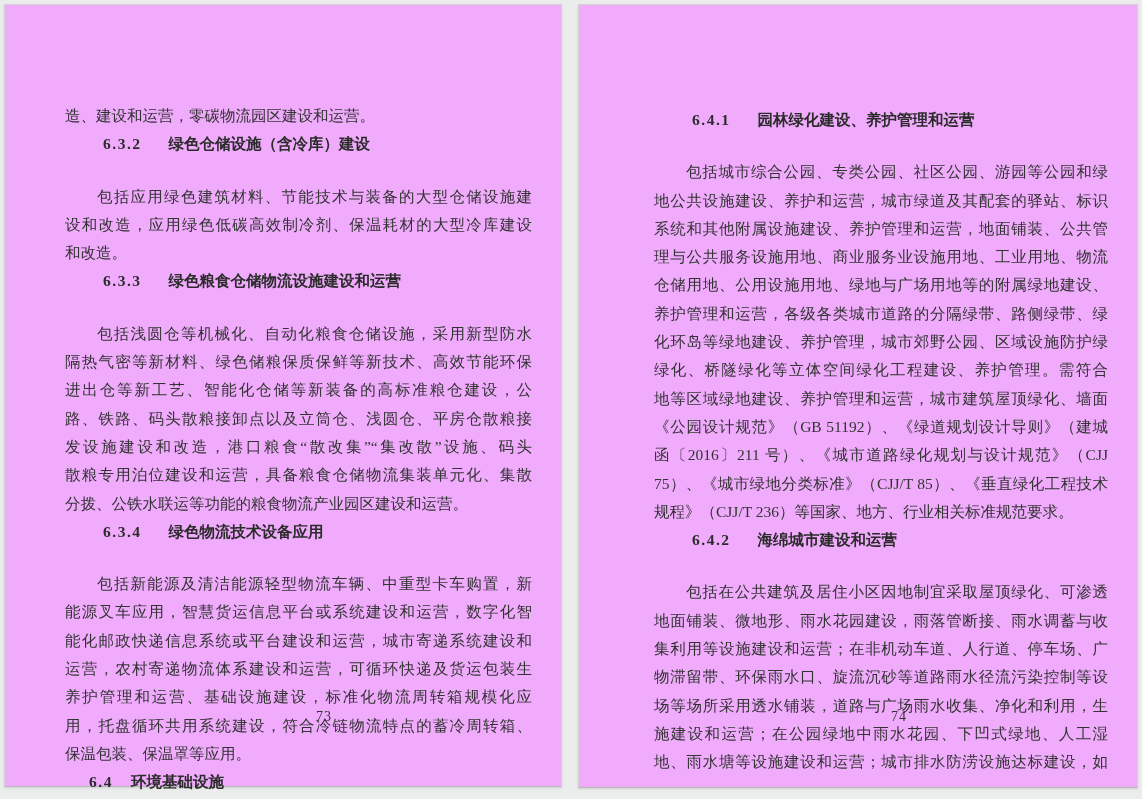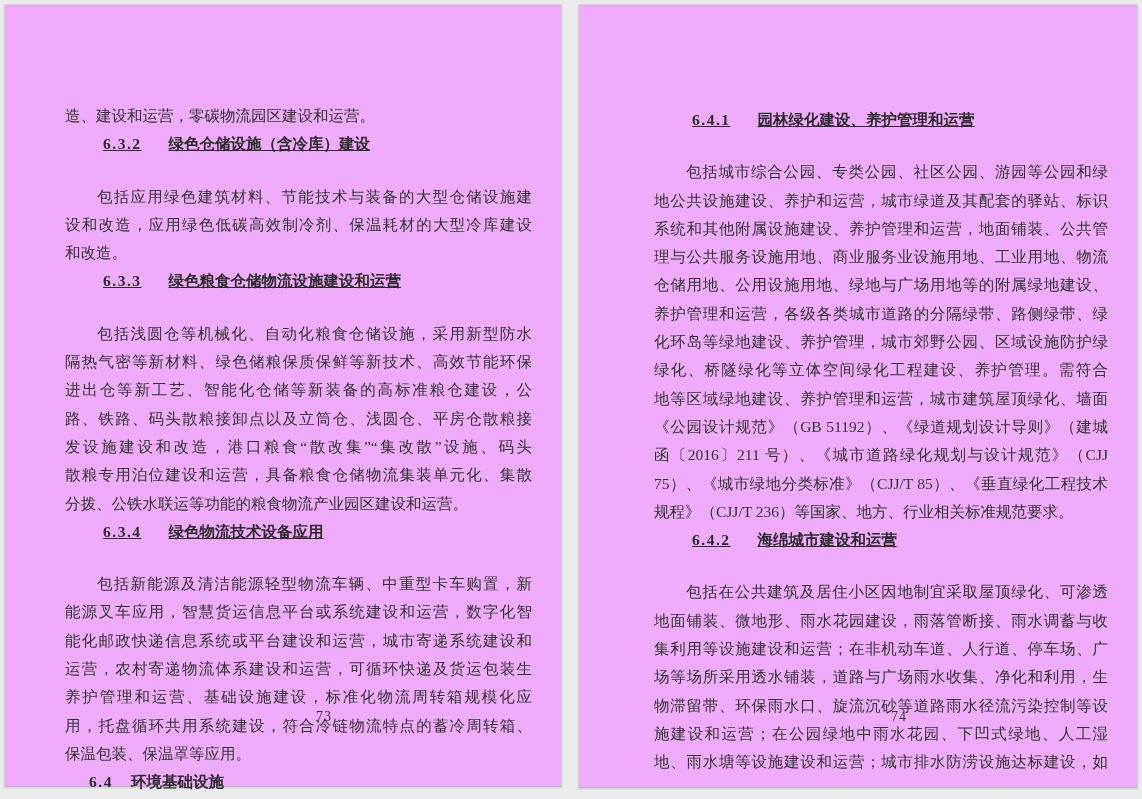--- a/index.html
+++ b/index.html
@@ -36,21 +36,21 @@
     height: 28.3px;
     line-height: 28.3px;
     font-size: 15.5px;
     color: #333333;
     text-align: justify;
     text-align-last: left;
     text-justify: inter-character;
   }
   .line.mid, .line.first { text-align-last: justify; }
   .line.first { text-indent: 32px; margin-top: 24px; }
-  .line.h3 { padding-left: 38px; font-weight: 600; color: #2b2b2b; text-decoration: underline; }
+  .line.h3 { padding-left: 38px; font-weight: 600; color: #2b2b2b; }
   .line.h2 { padding-left: 24px; font-weight: 600; color: #2b2b2b; }
   .hnum { margin-right: 27px; letter-spacing: 1.5px; }
   .h2 .hnum { margin-right: 18px; }
 
   .pagenum {
     position: absolute;
     top: 704px;
     left: 0;
     width: 100%;
     text-align: center;
@@ -107,21 +107,21 @@
         <div class="line mid">绿化、桥隧绿化等立体空间绿化工程建设、养护管理。需符合</div>
         <div class="line mid">地等区域绿地建设、养护管理和运营，城市建筑屋顶绿化、墙面</div>
         <div class="line mid">《公园设计规范》（GB 51192）、《绿道规划设计导则》（建城</div>
         <div class="line mid">函〔2016〕211 号）、《城市道路绿化规划与设计规范》（CJJ</div>
         <div class="line mid">75）、《城市绿地分类标准》（CJJ/T 85）、《垂直绿化工程技术</div>
         <div class="line end">规程》（CJJ/T 236）等国家、地方、行业相关标准规范要求。</div>
         <div class="line h3"><span class="hnum">6.4.2</span><span class="htitle">海绵城市建设和运营</span></div>
         <div class="line first">包括在公共建筑及居住小区因地制宜采取屋顶绿化、可渗透</div>
         <div class="line mid">地面铺装、微地形、雨水花园建设，雨落管断接、雨水调蓄与收</div>
         <div class="line mid">集利用等设施建设和运营；在非机动车道、人行道、停车场、广</div>
+        <div class="line mid">物滞留带、环保雨水口、旋流沉砂等道路雨水径流污染控制等设</div>
         <div class="line mid">场等场所采用透水铺装，道路与广场雨水收集、净化和利用，生</div>
-        <div class="line mid">物滞留带、环保雨水口、旋流沉砂等道路雨水径流污染控制等设</div>
         <div class="line mid">施建设和运营；在公园绿地中雨水花园、下凹式绿地、人工湿</div>
         <div class="line mid">地、雨水塘等设施建设和运营；城市排水防涝设施达标建设，如</div>
       </div>
     <div class="pagenum">74</div>
   </div>
 
 </div>
 
 </body></html>

